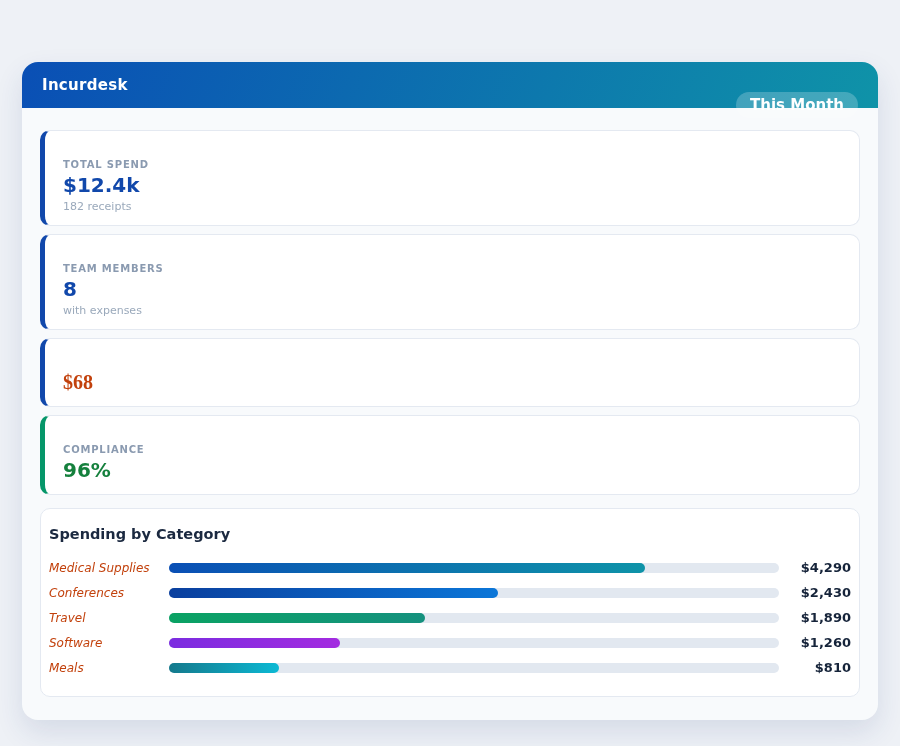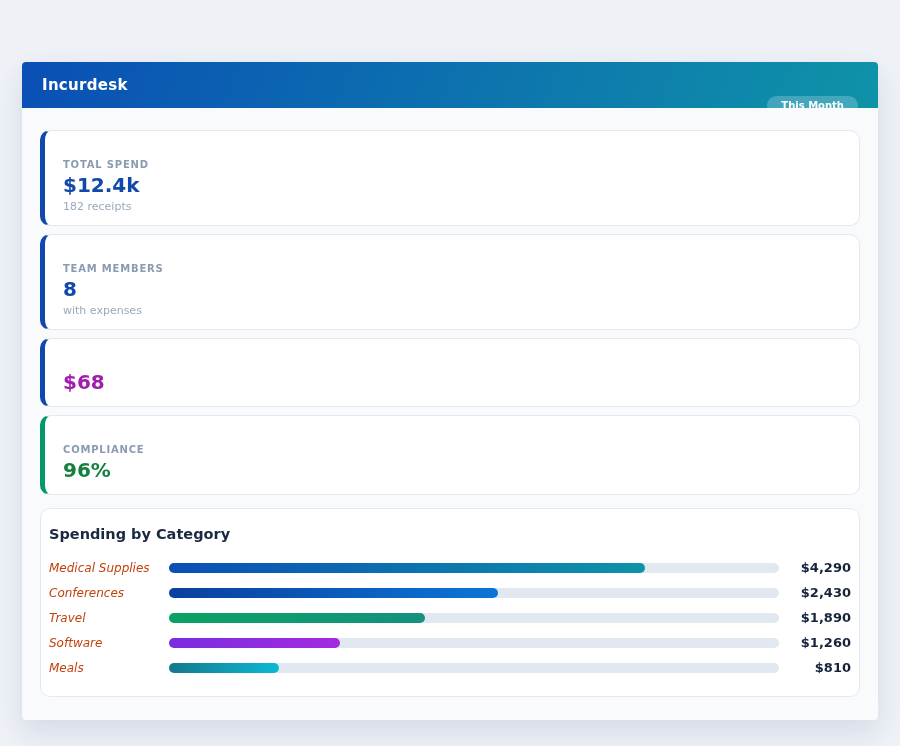--- a/index.html
+++ b/index.html
@@ -6,42 +6,42 @@
   html, body { width: 900px; height: 746px; }
   body {
     background: #eef1f6;
     font-family: "DejaVu Sans", sans-serif;
     overflow: hidden;
   }
   .container {
     width: 856px;
     margin: 62px auto 0;
     background: #f8fafc;
-    border-radius: 4px;
+    border-radius: 16px;
     box-shadow: 0 12px 28px rgba(30, 60, 120, 0.12);
     overflow: hidden;
   }
   .app-header {
     height: 46px;
     padding: 0 20px;
     display: flex;
     align-items: center;
     justify-content: space-between;
     background: linear-gradient(110deg, #0a4fb5 0%, #0f93a8 100%);
   }
   .app-title {
     color: #ffffff;
     font-size: 15px;
     font-weight: bold;
     letter-spacing: 0.3px;
   }
   .period-badge {
     background: rgba(255, 255, 255, 0.22);
     color: #ffffff;
-    font-size: 10px;
+    font-size: 15px;
     font-weight: bold;
     padding: 4px 14px;
     border-radius: 999px;
     border: none;
     cursor: pointer;
     font-family: inherit;
     margin-top: 40px;
   }
   .content { padding: 22px 18px 23px; }
   .stat-card {
@@ -137,21 +137,21 @@
       <div class="stat-sub">182 receipts</div>
     </div>
 
     <div class="stat-card" style="border-left-color: rgb(17, 72, 171);">
       <div class="stat-label">TEAM MEMBERS</div>
       <div class="stat-value" style="color: rgb(17, 72, 171);">8</div>
       <div class="stat-sub">with expenses</div>
     </div>
 
     <div class="stat-card" style="border-left-color: rgb(17, 72, 171);">
-      <div class="stat-value" style="color: #a21caf;">$68</div>
+      <div class="stat-value" style="color: #c2410c; font-family: Liberation Serif, serif;">$68</div>
 
     </div>
 
     <div class="stat-card" style="border-left-color: rgb(5, 150, 105);">
       <div class="stat-label">COMPLIANCE</div>
       <div class="stat-value" style="color: #15803d;">96%</div>
 
     </div>
 
     <div class="spend-card">

